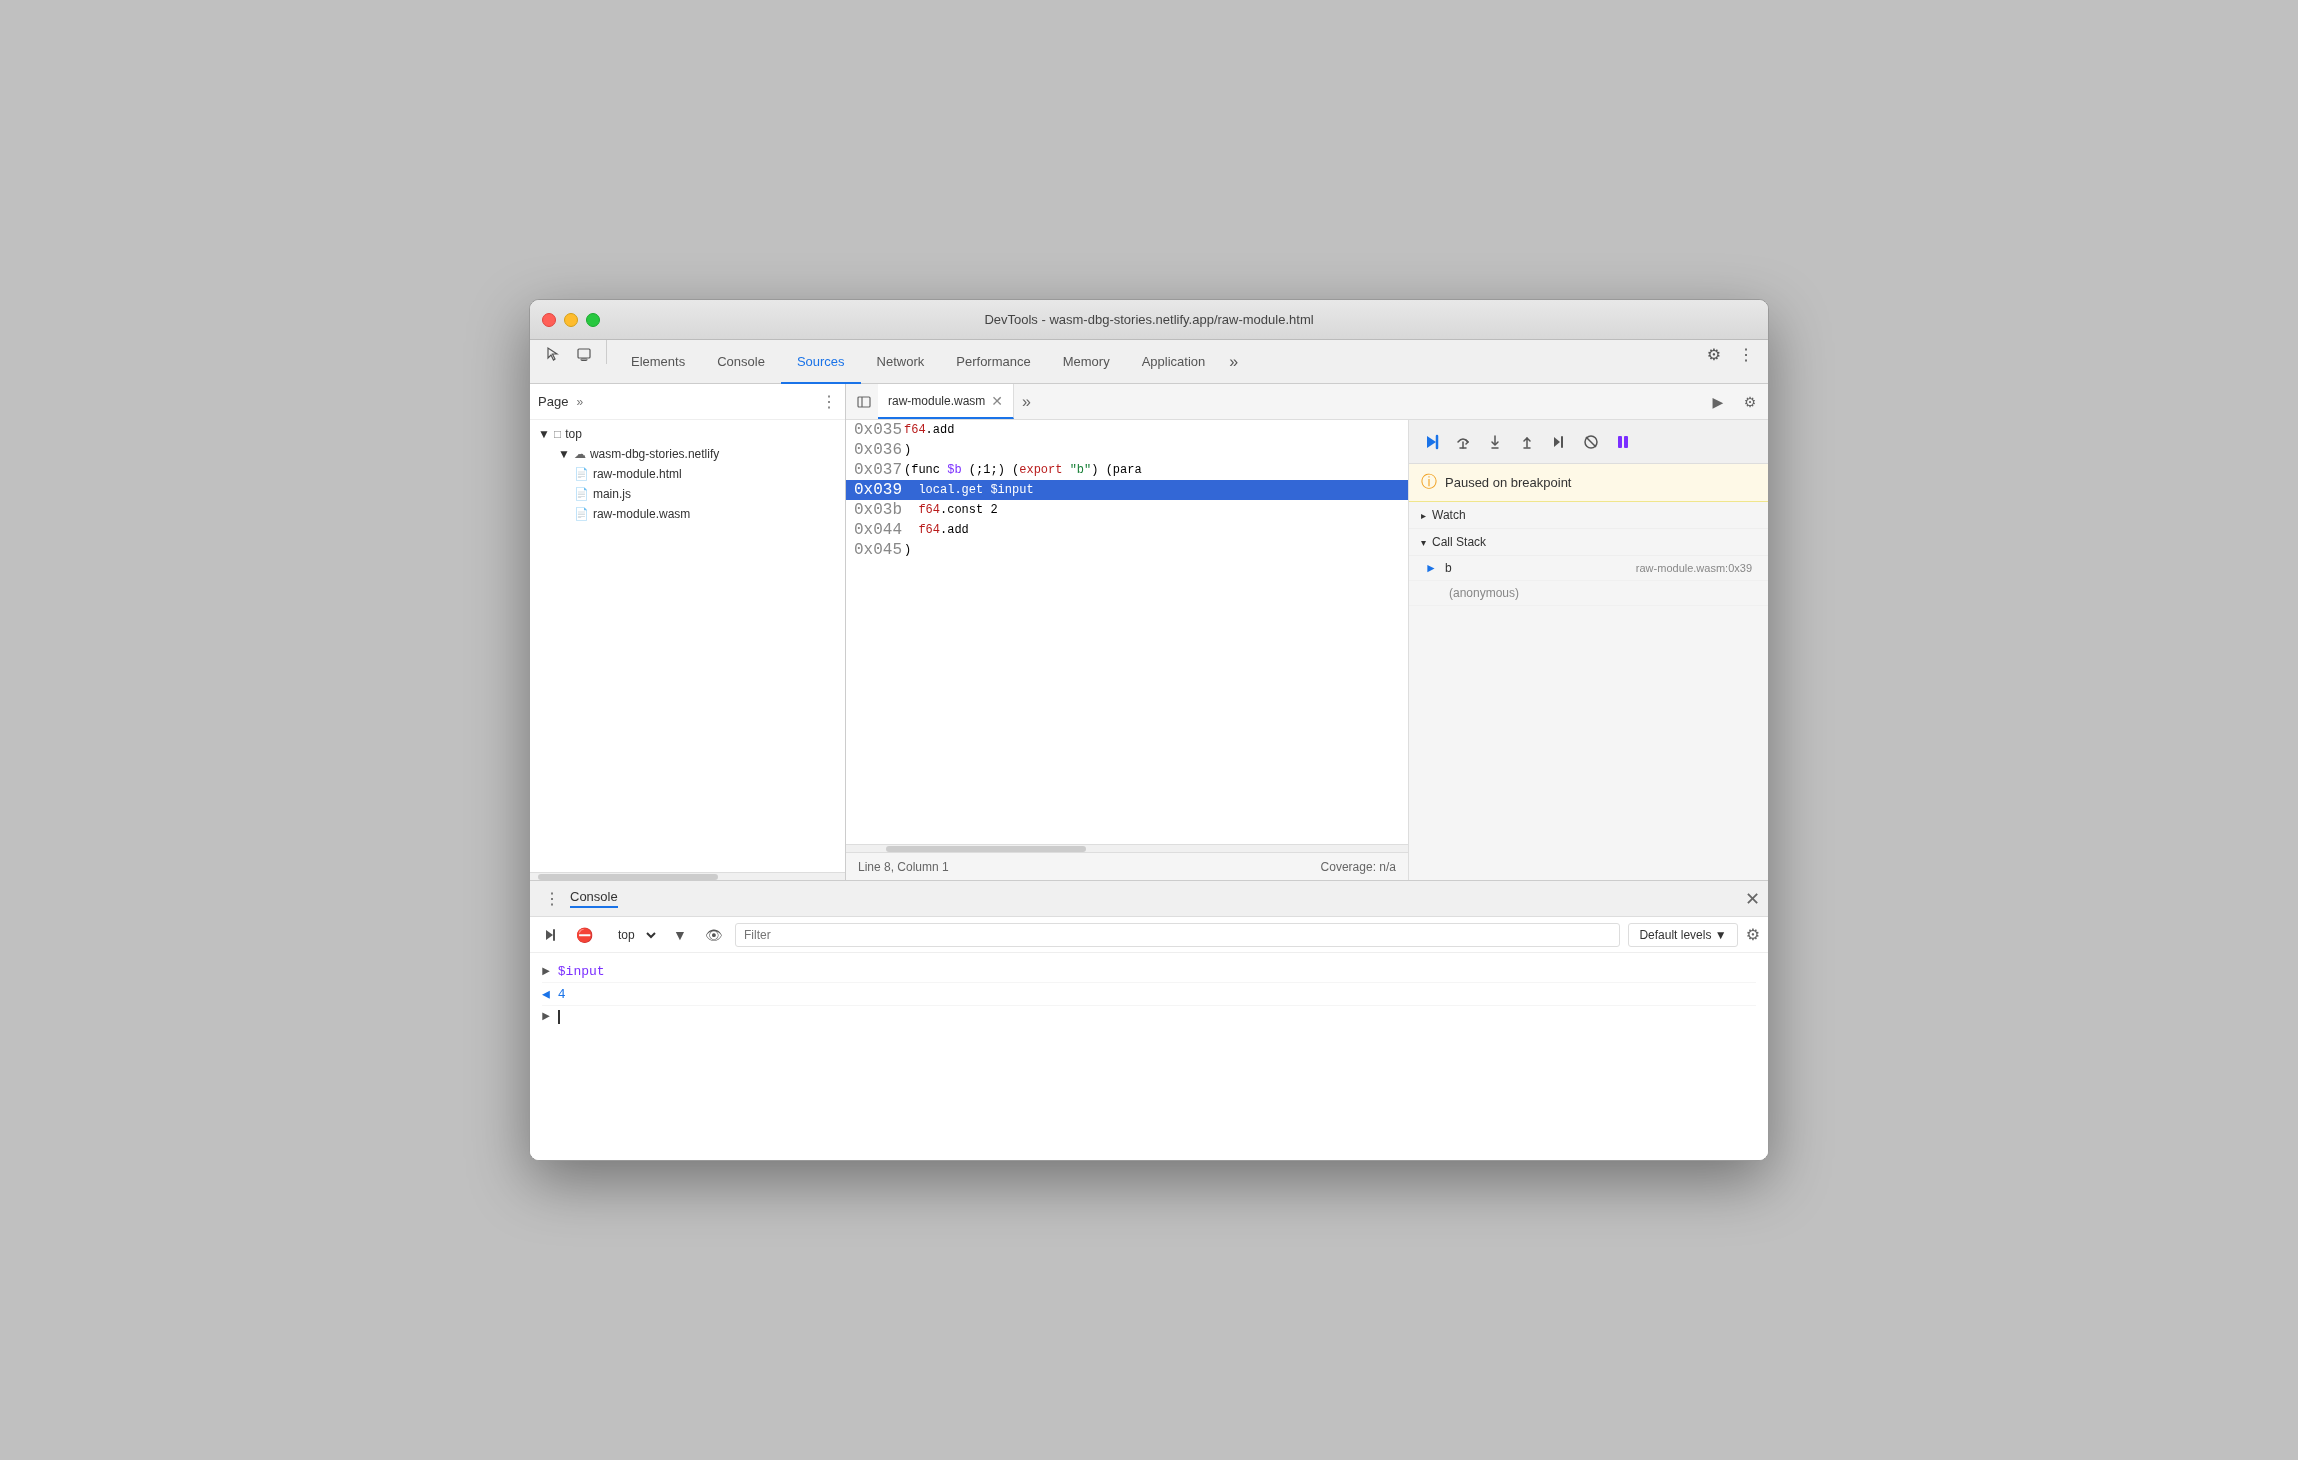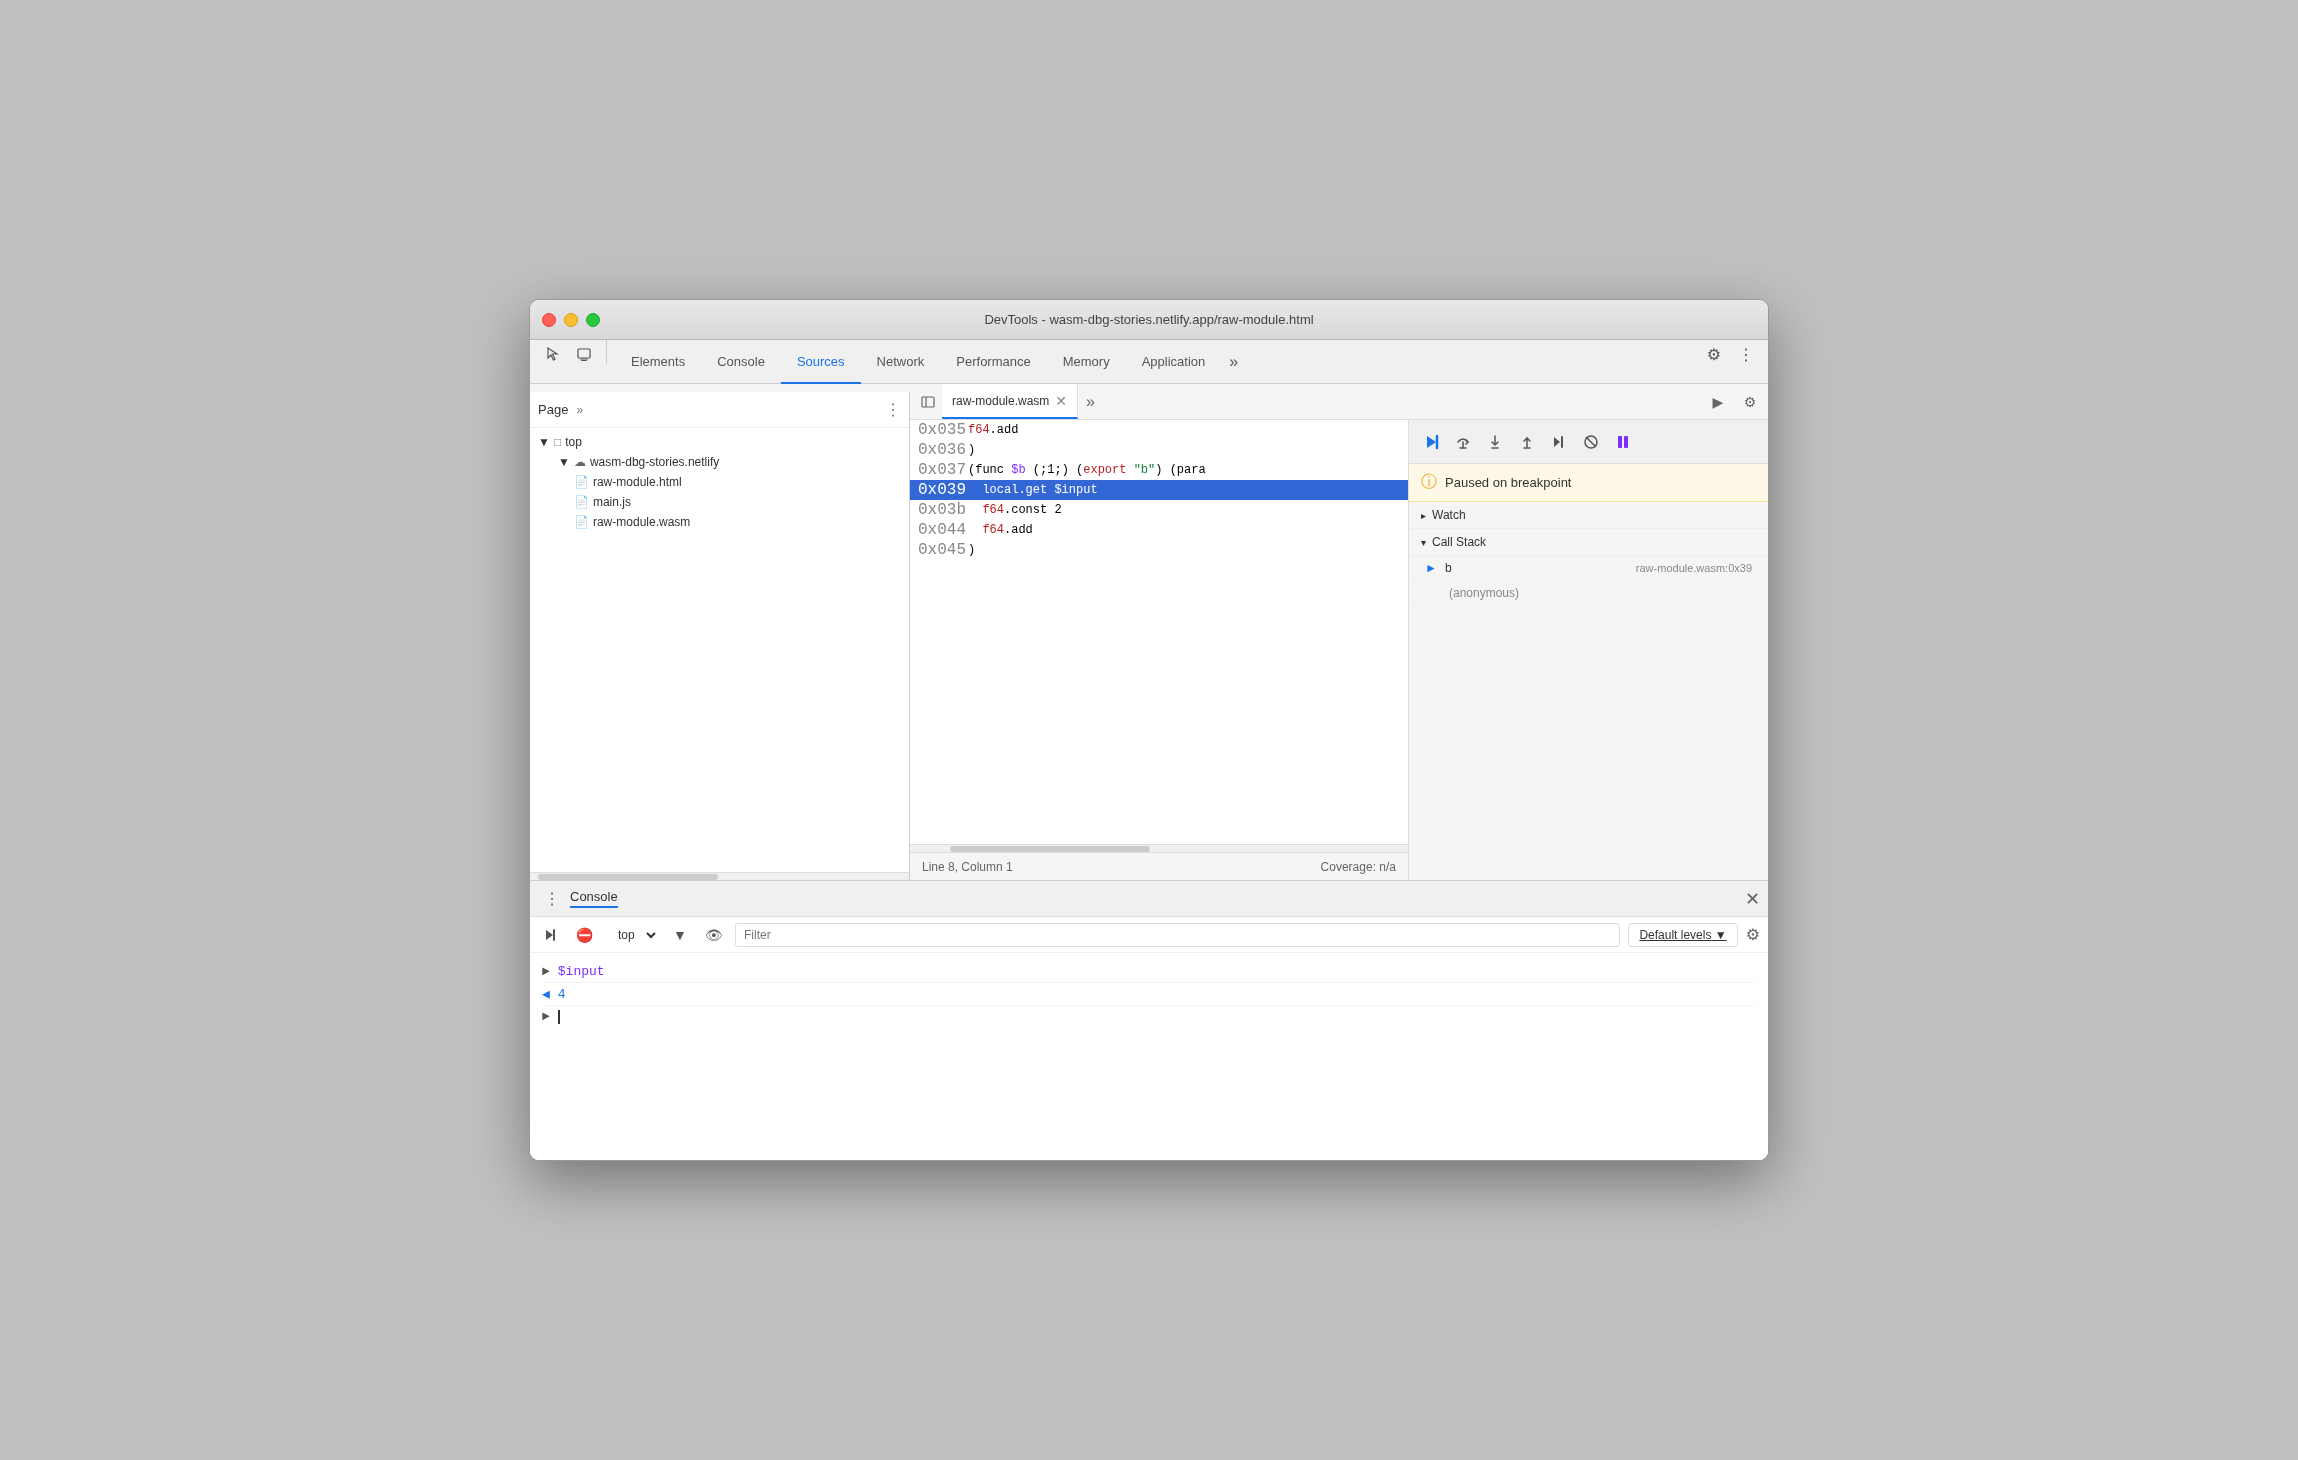--- a/index.html
+++ b/index.html
@@ -118,26 +118,25 @@
       cursor: pointer;
       color: #555;
       font-size: 16px;
     }
     .main-content {
       display: flex;
       flex: 1;
       overflow: hidden;
     }
     .left-panel {
-      width: 380px;
+      width: 316px;
       border-right: 1px solid #ccc;
       display: flex;
       flex-direction: column;
       background: #fff;
-      margin-top: 8px;
     }
     .panel-header {
       display: flex;
       align-items: center;
       padding: 6px 8px;
       border-bottom: 1px solid #eee;
       height: 36px;
     }
     .panel-title {
       font-size: 13px;
@@ -442,21 +441,20 @@
     }
     .levels-btn {
       padding: 4px 10px;
       font-size: 12px;
       border: 1px solid #ddd;
       border-radius: 3px;
       background: #fff;
       cursor: pointer;
       color: #333;
       white-space: nowrap;
-      text-decoration: underline;
     }
     .console-settings {
       margin-left: auto;
       cursor: pointer;
       color: #666;
       font-size: 16px;
     }
     .console-output {
       flex: 1;
       padding: 8px 12px;

